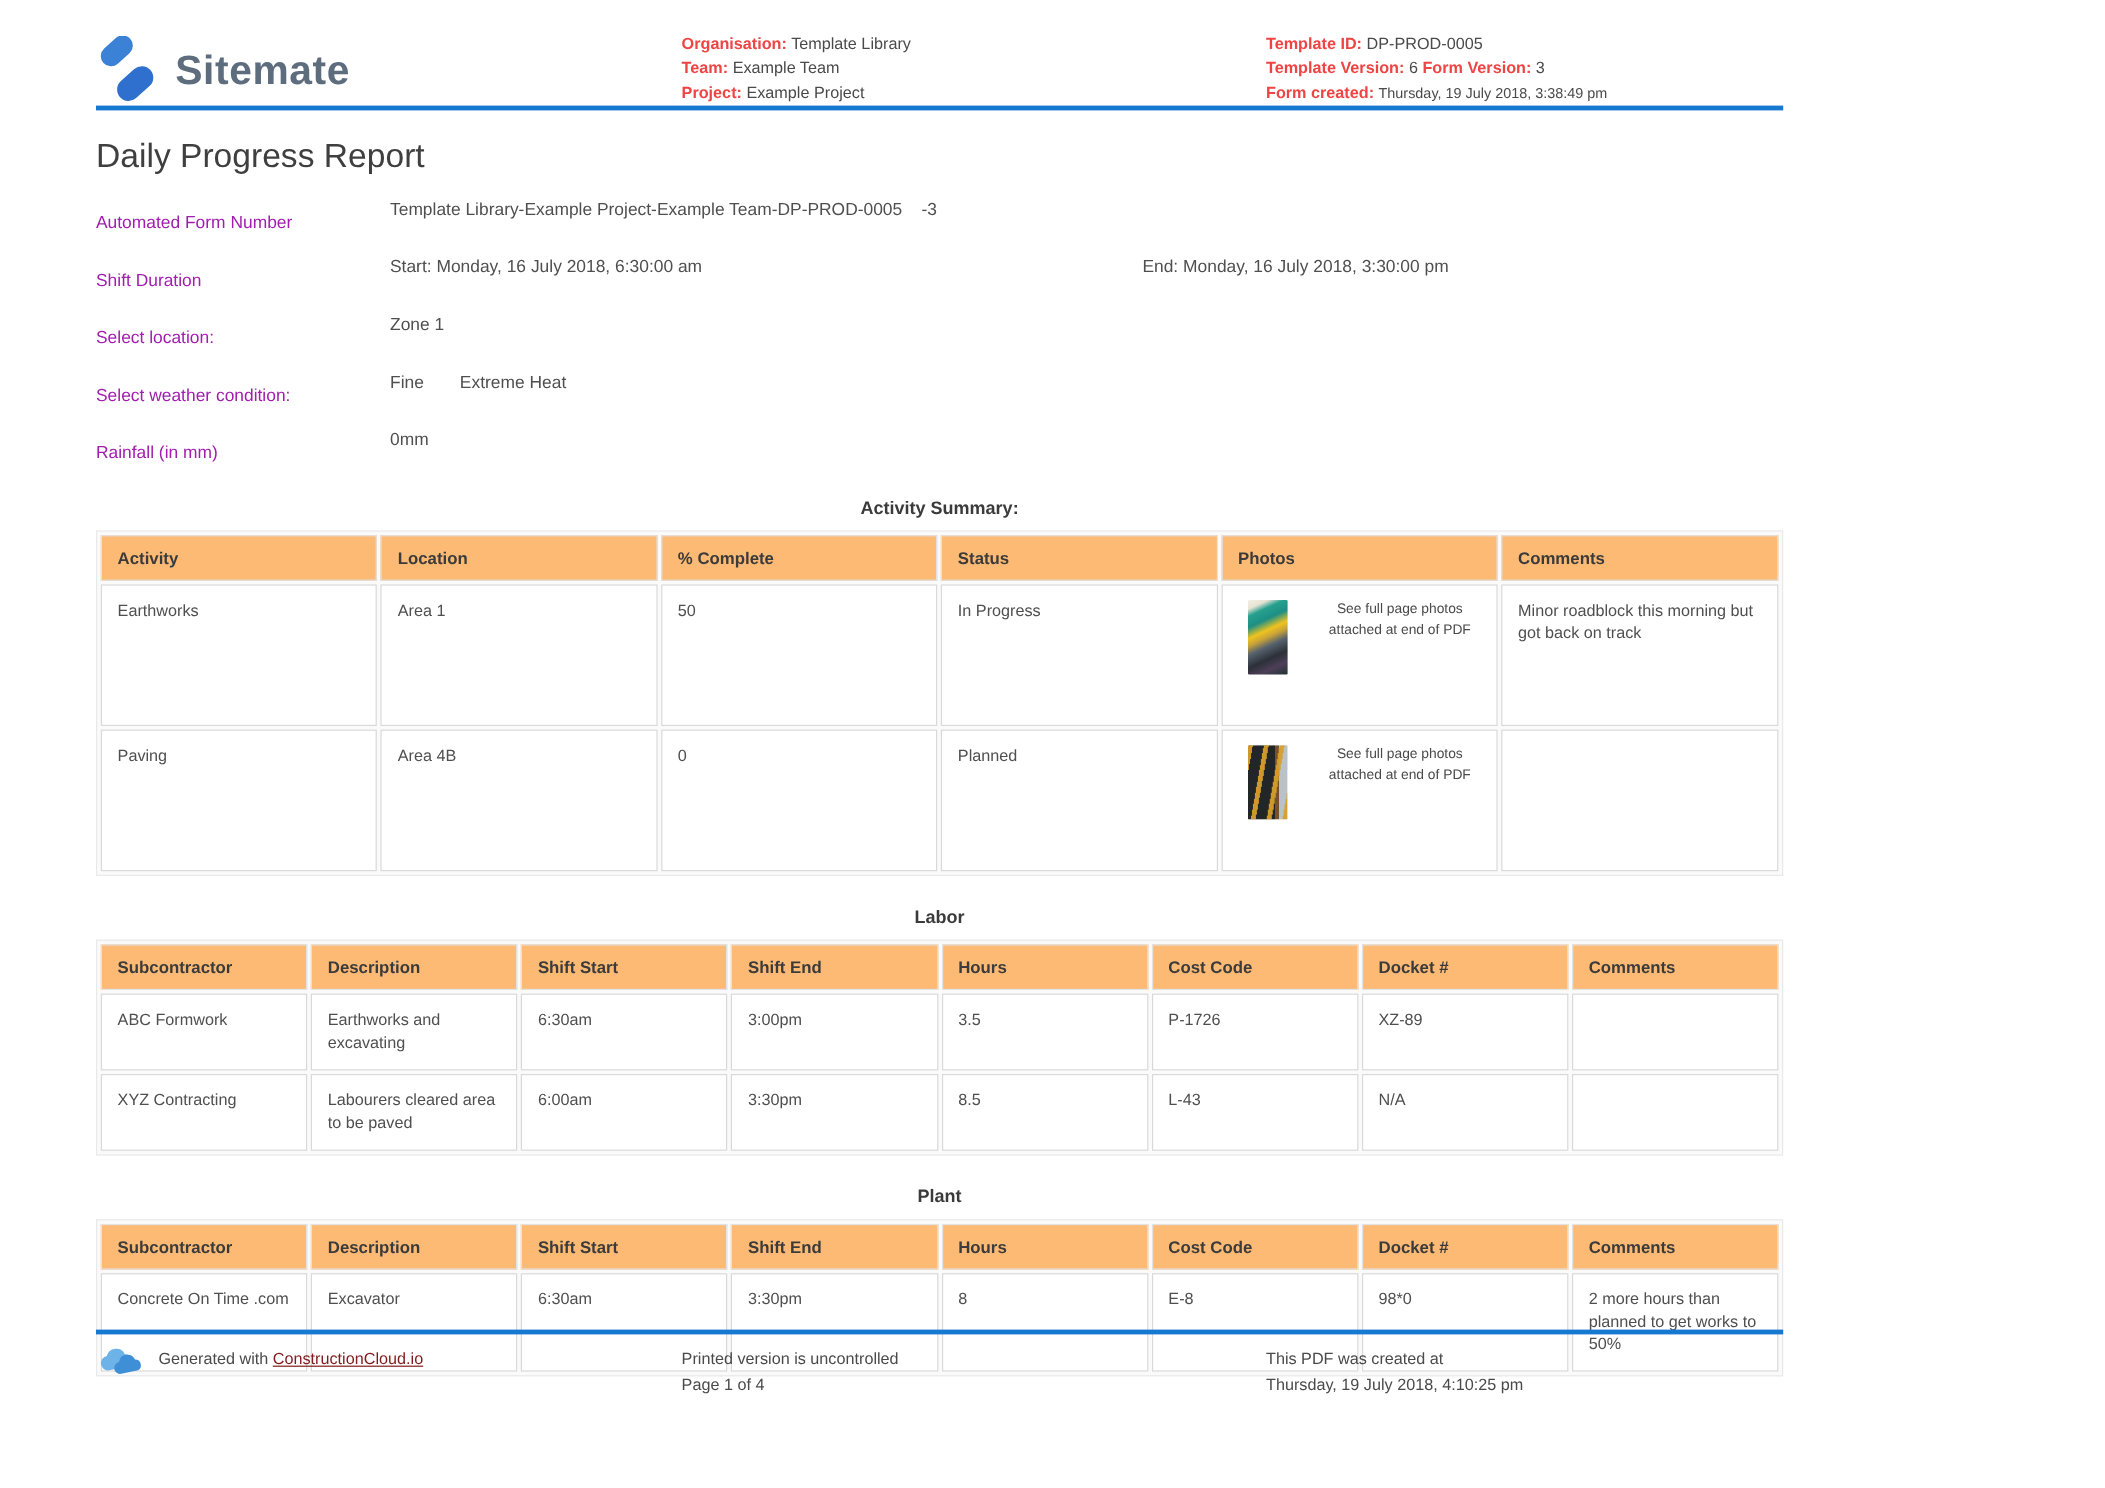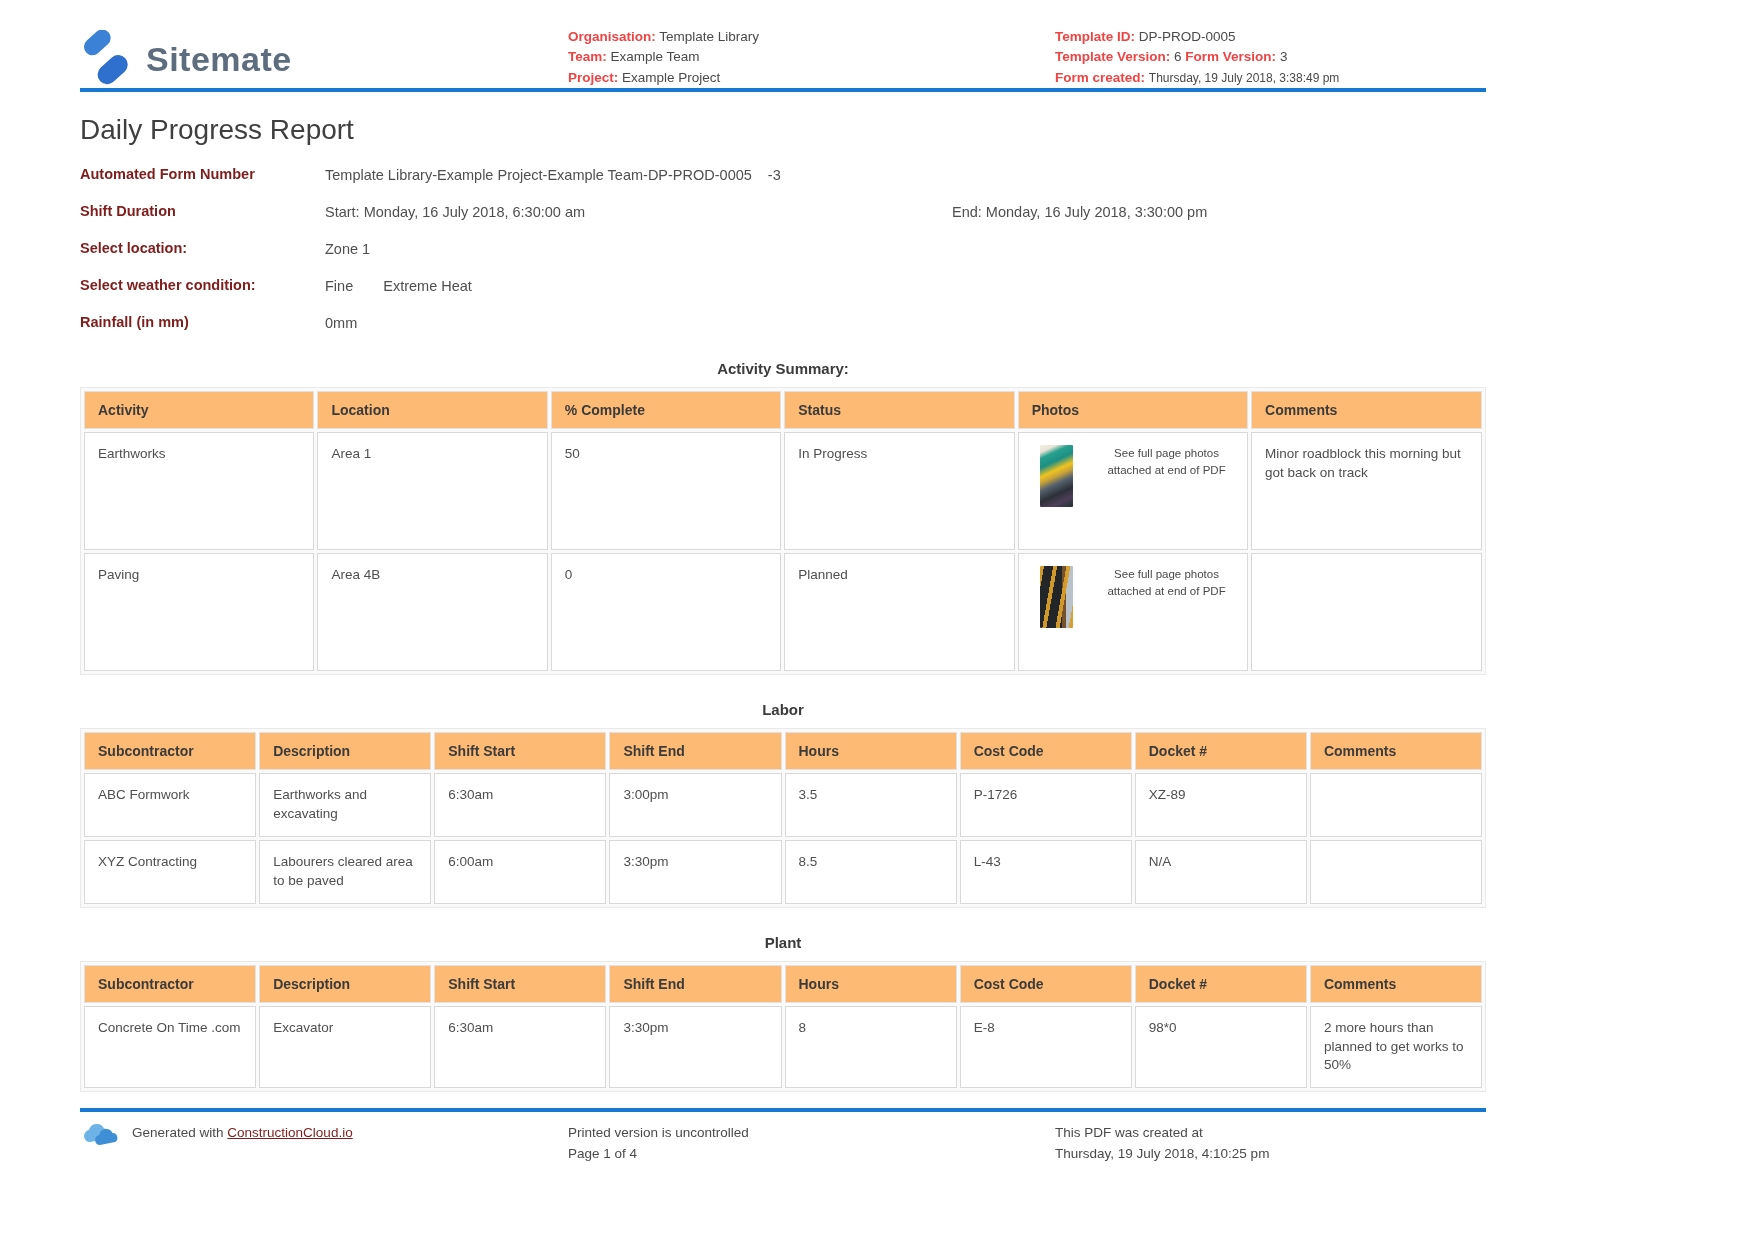--- a/index.html
+++ b/index.html
@@ -14,21 +14,21 @@
   .header-center { width:487px; padding-top:6px; }
   .header-right { flex:1; padding-top:6px; }
   .hline { font-size:13.5px; line-height:20.5px; color:#4a4a4a; }
   .hline b { color:#ef4444; font-weight:700; }
   .hline .small { font-size:12px; }
   .rule { height:4px; background:#1778d2; margin:0 268px 0 80px; }
 
   
   .doc-title { font-size:28px; font-weight:400; color:#3f3f3f; margin:22px 0 18px 0; }
   .field-row { display:flex; margin-bottom:15px; font-size:14.5px; }
-  .field-label { width:245px; font-weight:700; color:#7f1d1d; line-height:1.45; padding-right:20px; }
+  .field-label { width:245px; font-weight:400; color:#a21caf; line-height:1.45; padding-right:20px;margin-top:12px; }
   .field-value { position:relative; flex:1; color:#4f4f4f; line-height:1.45; padding-top:1px; }
   .field-value .second { position:absolute; left:627px; top:1px; white-space:nowrap; }
   .gap-span { margin-left:30px; }
   .suffix-span { margin-left:16px; }
 
   
   .section-heading { font-size:15px; font-weight:700; color:#3b3b3b; margin:26px 0 10px 0;text-align:center; }
 
   
   table { width:1406px; table-layout:fixed; border-collapse:separate; border-spacing:3px; background:#fafafa; border:1px solid #e9e9e9; }

